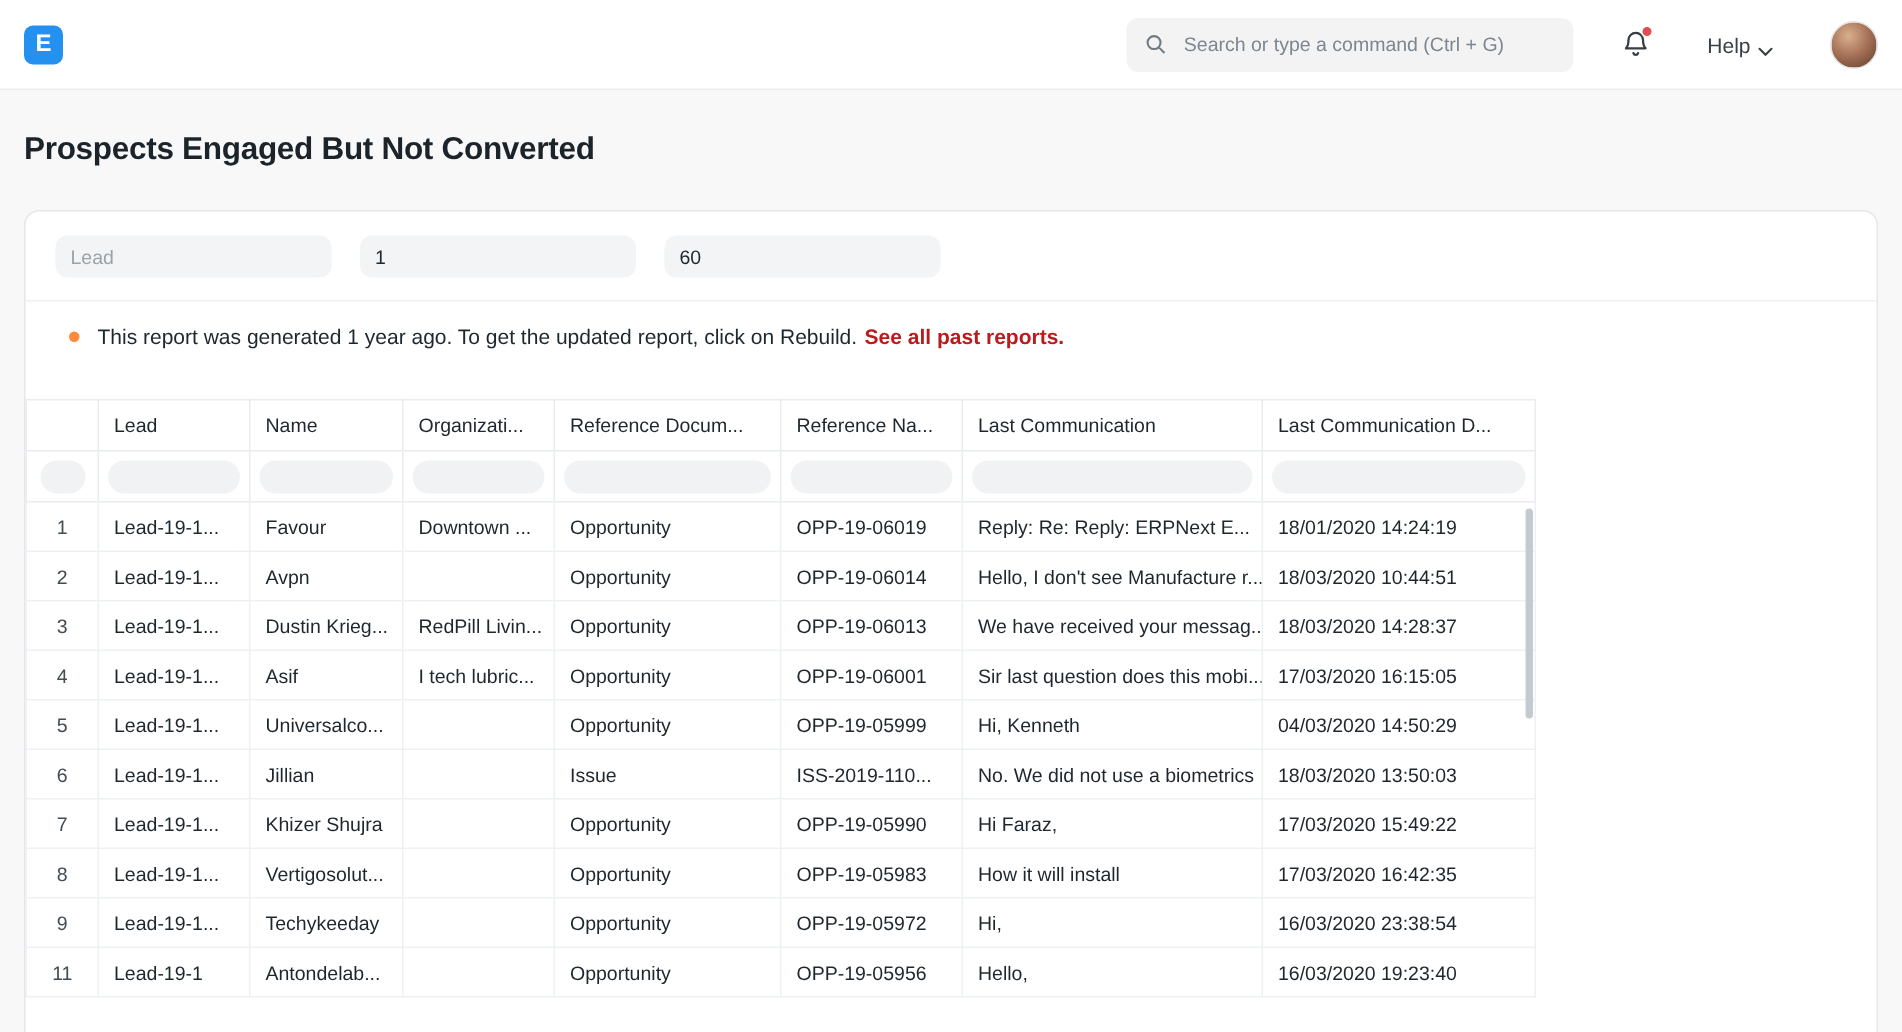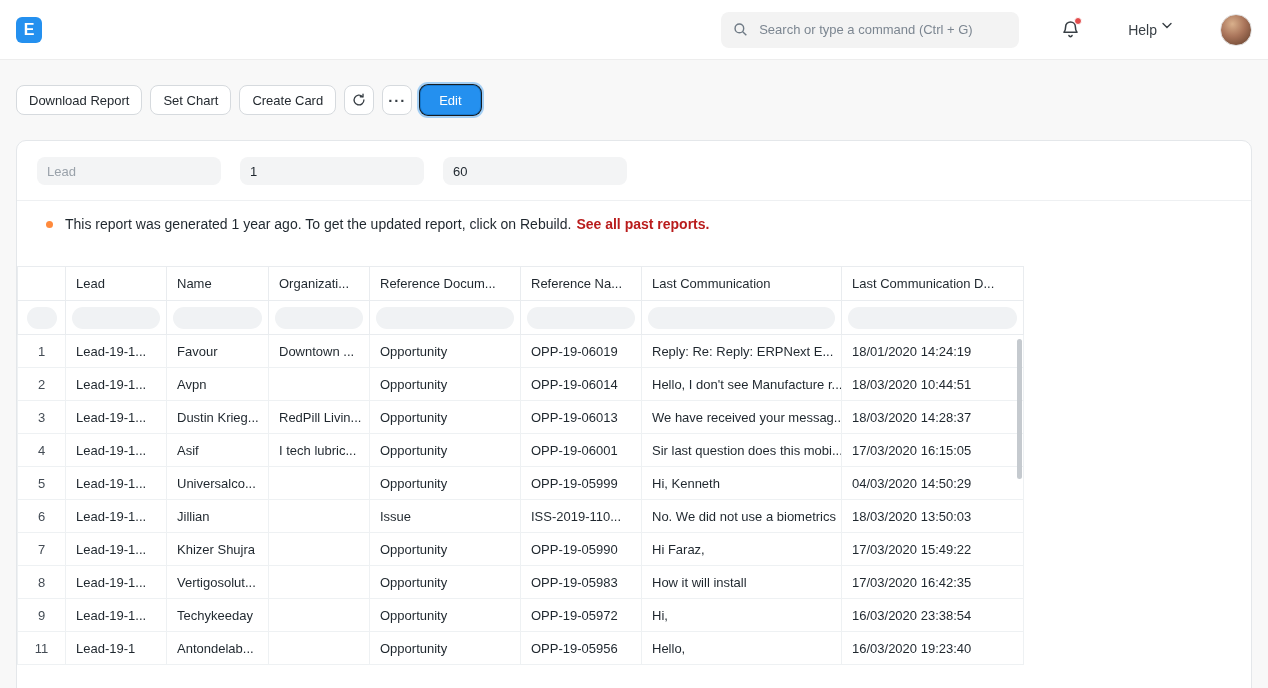--- a/index.html
+++ b/index.html
@@ -8,32 +8,32 @@
     width:1268px; height:688px; overflow:hidden; position:relative;
     background:#f8f8f8;
     font-family:"Liberation Sans", sans-serif;
     color:#1f272e;
   }
   
   .navbar{ height:60px; background:#fff; border-bottom:1px solid #ededed;
     display:flex; align-items:center; padding:0 16px; }
   .logo{ width:26px; height:26px; border-radius:6px; background:#2490ef; color:#fff;
     font-weight:700; font-size:16px; display:flex; align-items:center; justify-content:center; cursor:pointer;}
-  .nav-right{ margin-left:auto; display:flex; align-items:center; gap:42px; }
+  .nav-right{ margin-left:auto; display:flex; align-items:center; gap:32px; }
   .searchbar{ width:298px; height:36px; background:#f3f3f3; border-radius:8px;
     display:flex; align-items:center; gap:9px; padding:0 12px; }
   .searchbar svg{ flex:none; }
   .searchbar input{ border:none; background:transparent; outline:none; width:100%;
     font-size:13px; color:#4c5a67; font-family:inherit; }
   .searchbar input::placeholder{ color:#7c8691; }
   .iconbtn{ background:none; border:none; padding:0; cursor:pointer; position:relative;
     display:flex; align-items:center; }
   .red-dot{ position:absolute; top:-3px; right:-2px; width:8px; height:8px;
     background:#e24c4c; border:1.5px solid #fff; border-radius:50%; }
-  .help-btn{ display:flex; align-items:flex-start; gap:5px; background:none; border:none;
+  .help-btn{ display:flex; align-items:flex-end; gap:5px; background:none; border:none;
     font-size:14px; color:#383f45; font-family:inherit; cursor:pointer; }
   .avatar{ width:32px; height:32px; border-radius:50%; cursor:pointer;
     background:radial-gradient(circle at 38% 30%, #d9b08c 0%, #a9745a 45%, #5d3b28 100%);
     border:1px solid #e3e3e3; }
   
   .page-header{ height:80px; display:flex; align-items:center; justify-content:space-between;
     padding:0 16px; }
   .page-title{ margin:0; font-size:21px; font-weight:700; color:#1c242b; letter-spacing:-.2px; }
   .actions{ display:flex; align-items:center; gap:8px; }
   .btn{ height:30px; padding:0 12px; background:#fff; border:1px solid #d6dade;
@@ -96,35 +96,21 @@
       <span>Help</span>
       <svg width="10" height="7" viewBox="0 0 10 7" fill="none" stroke="#383f45" stroke-width="1.4" stroke-linecap="round">
         <polyline points="1,1.5 5,5.5 9,1.5"></polyline>
       </svg>
     </button>
     <div class="avatar"></div>
   </div>
 </header>
 
 <div class="page-header">
-  <div class="actions">
-    <button class="btn">Download Report</button>
-    <button class="btn">Set Chart</button>
-    <button class="btn">Create Card</button>
-    <button class="btn square">
-      <svg width="14" height="14" viewBox="0 0 16 16" fill="none" stroke="#383f45" stroke-width="1.5" stroke-linecap="round">
-        <path d="M13.6 8A5.6 5.6 0 1 1 11.9 4"></path>
-        <polyline points="12.6,1.2 12.6,4.3 9.5,4.3"></polyline>
-      </svg>
-    </button>
-    <button class="btn square">
-      <span class="ellipsis">···</span>
-    </button>
-    <button class="btn-primary">Edit</button>
-  </div>
+  <h1 class="page-title">Prospects Engaged But Not Converted</h1>
 </div>
 
 <div class="card">
 
   <div class="filters">
     <input class="filter-input" placeholder="Lead" style="">
     <input class="filter-input" value="1" style="">
     <input class="filter-input" value="60" style="">
   </div>
 

